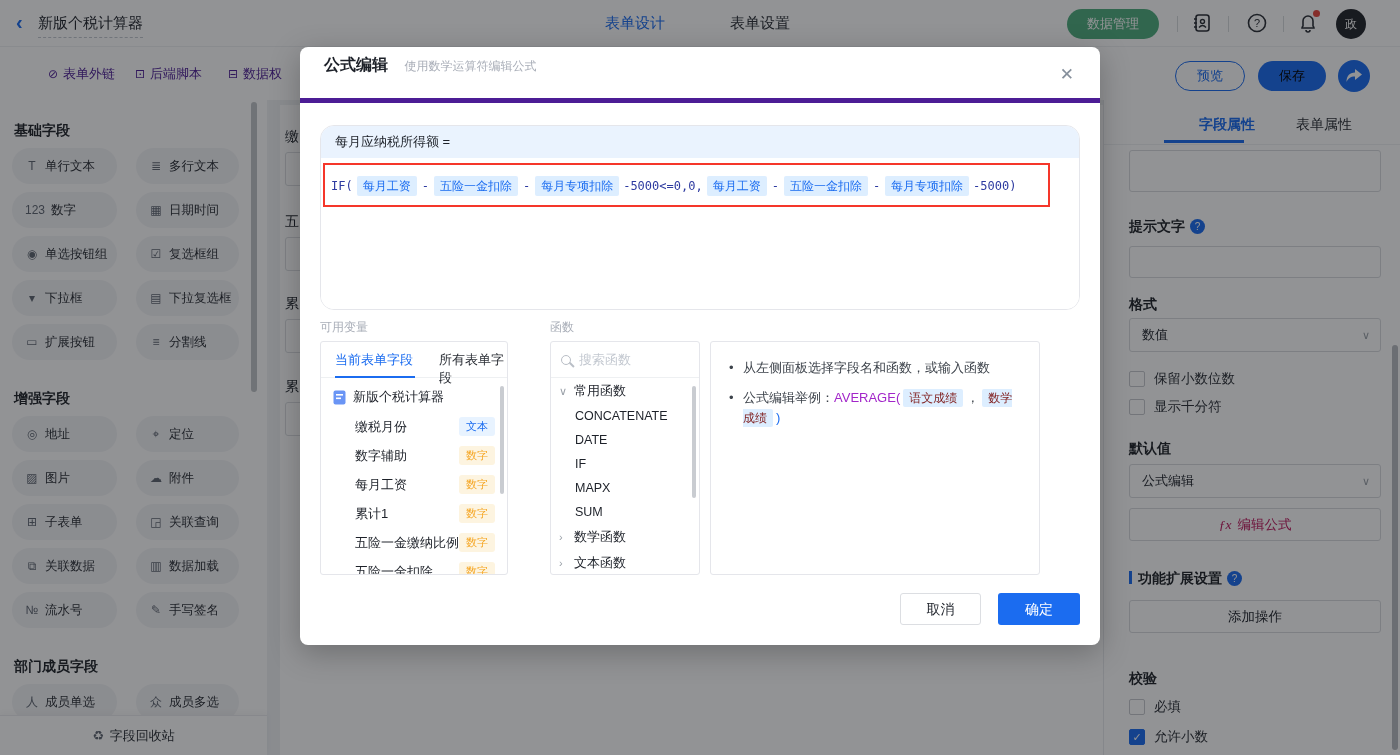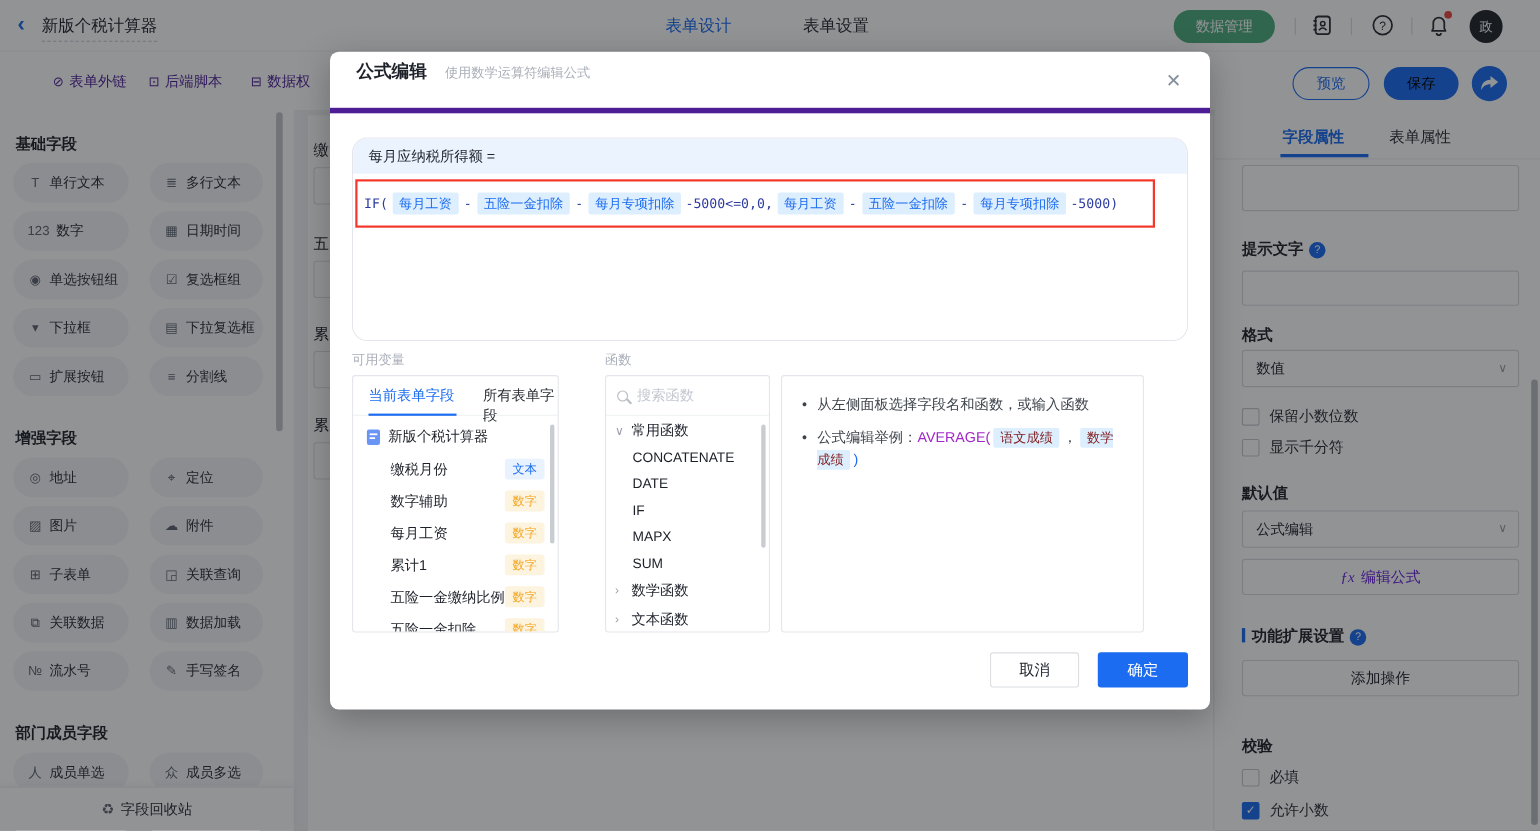--- a/index.html
+++ b/index.html
@@ -42,21 +42,21 @@
   .partial-row .pill { margin-bottom:0; }
 
   
   .canvas { position:absolute; left:267px; top:100px; width:836px; height:655px; background:#f0f2f5; }
   .form-sheet { position:absolute; left:13px; top:5px; width:823px; height:650px; background:#fff; }
   .cv-label { position:absolute; left:18px; font-size:14px; color:#1d2129; }
   .cv-input { position:absolute; left:18px; width:80px; height:34px; background:#fff; border:1px solid #dcdee2; border-radius:3px; }
 
   
   .rpanel { position:absolute; left:1103px; top:100px; width:297px; height:655px; background:#fff; border-left:1px solid #e8eaed; z-index:1; }
-  .r-tab { position:absolute; top:16px; font-size:14px; color:#2b2f36; cursor:pointer; }
+  .r-tab { position:absolute; top:16px; font-size:14px; color:#2b2f36; cursor:pointer;margin-left:33px; }
   .r-tab.a { color:#1b6cf0; font-weight:bold; }
   .r-underline { position:absolute; left:60px; top:40px; width:80px; height:3px; background:#1b6cf0; }
   .r-divider { position:absolute; left:0; top:44px; width:297px; height:1px; background:#eef0f2; }
   .r-box { position:absolute; left:25px; width:252px; background:#fff; border:1px solid #d9dbdf; border-radius:3px; }
   .r-label { position:absolute; left:25px; font-size:14px; font-weight:bold; color:#1f2329; }
   .q-icon { display:inline-block; width:15px; height:15px; background:#1b6cf0; color:#fff; border-radius:50%; font-size:10px; font-weight:normal; text-align:center; line-height:15px; vertical-align:1px; margin-left:5px; }
   .r-select { position:absolute; left:25px; width:252px; height:34px; border:1px solid #d9dbdf; border-radius:3px; font-size:13px; color:#1d2129; line-height:32px; padding-left:12px; cursor:pointer; }
   .r-select .chev { position:absolute; right:10px; top:0; color:#9aa0a8; font-size:11px; }
   .opt-row { position:absolute; left:25px; display:flex; align-items:center; font-size:13.5px; color:#2b2f36; cursor:pointer; }
   .cb { width:16px; height:16px; border:1px solid #c6c9ce; border-radius:2px; background:#fff; margin-right:9px; font-size:11px; line-height:15px; text-align:center; color:#fff; }
@@ -314,21 +314,21 @@
         <span class="cb"></span>
         <span>保留小数位数</span>
       </div>
     <div class="opt-row" style="top:298px">
         <span class="cb"></span>
         <span>显示千分符</span>
       </div>
 
     <div class="r-label" style="top:340px">默认值</div>
     <div class="r-select" style="top:364px"><span>公式编辑</span><span class="chev">∨</span></div>
-    <div class="r-btn" style="top:408px;color:#6d28d9"><i style="margin-right:6px;font-family:'Liberation Serif',serif;">ƒx</i><span>编辑公式</span></div>
+    <div class="r-btn" style="top:408px;color:#be185d"><i style="margin-right:6px;font-family:'Liberation Serif',serif;">ƒx</i><span>编辑公式</span></div>
 
     <div class="ext-head" style="top:470px"><span class="bar"></span><span>功能扩展设置</span><span class="q-icon">?</span></div>
     <div class="r-btn" style="top:500px">添加操作</div>
 
     <div class="r-label" style="top:570px">校验</div>
     <div class="opt-row" style="top:598px">
         <span class="cb"></span>
         <span>必填</span>
       </div>
     <div class="opt-row" style="top:628px">

